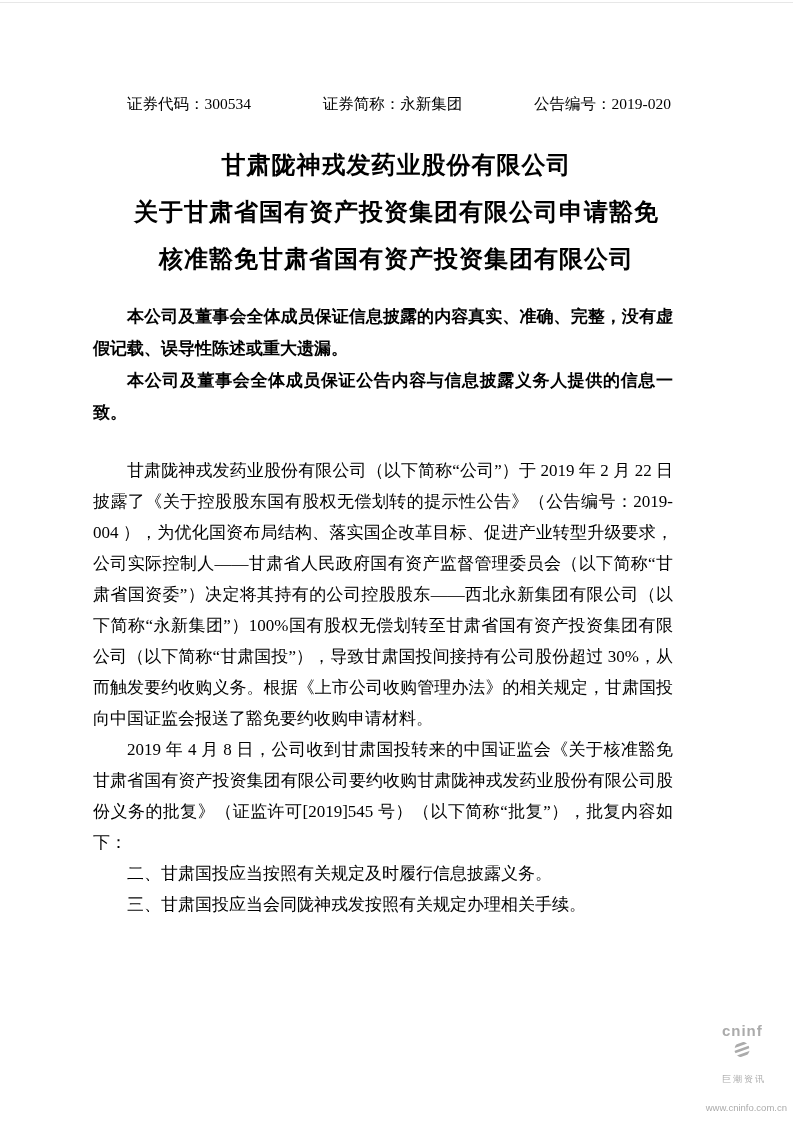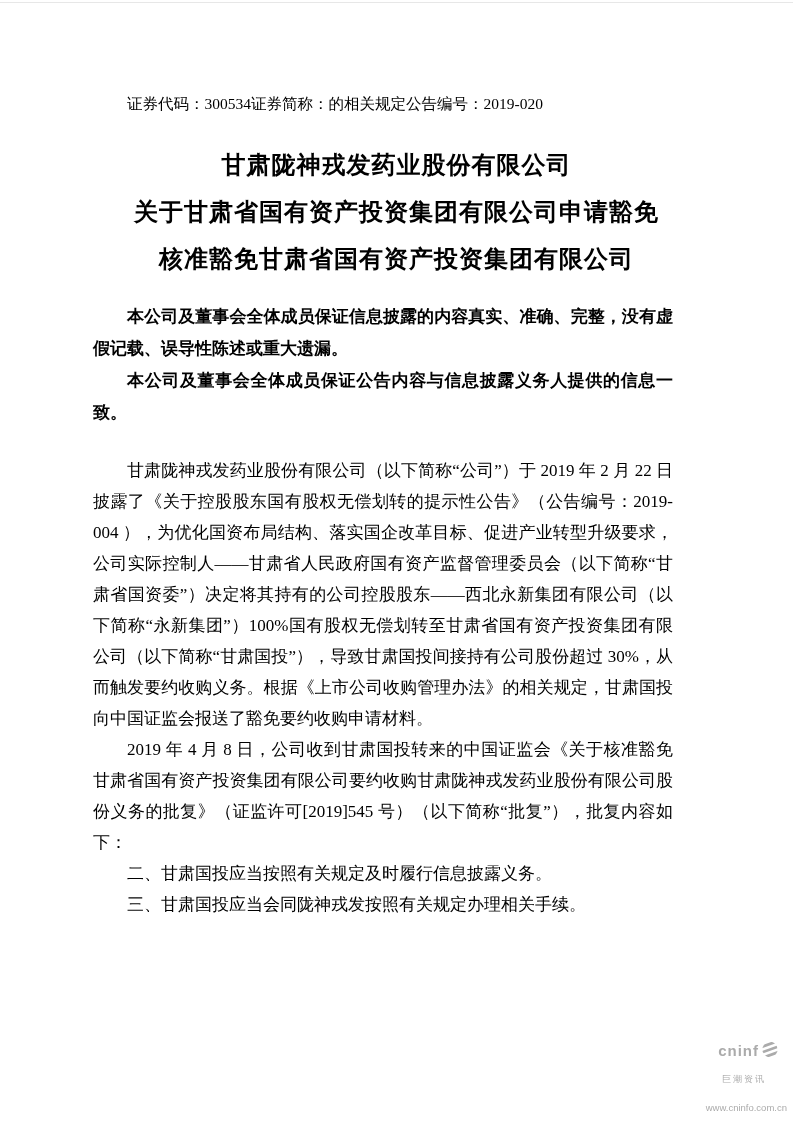--- a/index.html
+++ b/index.html
@@ -16,21 +16,21 @@
     position: absolute;
     top: 2px; left: 0;
     width: 793px; height: 1px;
     background: #e7e7e7;
   }
   .header-row {
     position: absolute;
     top: 94px; left: 127px;
     width: 544px;
     display: flex;
-    justify-content: flex-start;
+    justify-content: space-between;
     font-size: 15.5px;
     white-space: nowrap;
   }
   .doc-title {
     position: absolute;
     top: 142px; left: 0;
     width: 793px;
     text-align: center;
     font-weight: bold;
     font-size: 24px;
@@ -67,20 +67,21 @@
   }
   .wm-brand-row {
     display: flex;
     align-items: center;
     justify-content: flex-end;
     gap: 2px;
     font-weight: bold;
     font-size: 15px;
     letter-spacing: 1px;
     padding-right: 8px;
+    flex-direction: column;
   }
   .wm-logo-icon { display: inline-block; }
   .wm-cn {
     font-size: 9px;
     letter-spacing: 2px;
     padding-right: 21px;
     margin-top: 13px;
   }
   .wm-url {
     font-size: 9.5px;
@@ -88,21 +89,21 @@
   }
 </style>
 </head>
 <body>
 
 <div class="page">
   <div class="top-line"></div>
 
   <div class="header-row">
     <span>证券代码：300534</span>
-    <span>证券简称：的相关规定</span>
+    <span>证券简称：永新集团</span>
     <span>公告编号：2019-020</span>
   </div>
 
   <div class="doc-title">
     <div>甘肃陇神戎发药业股份有限公司</div>
     <div>关于甘肃省国有资产投资集团有限公司申请豁免</div>
     <div>核准豁免甘肃省国有资产投资集团有限公司</div>
   </div>
 
   <div class="disclaimer">

